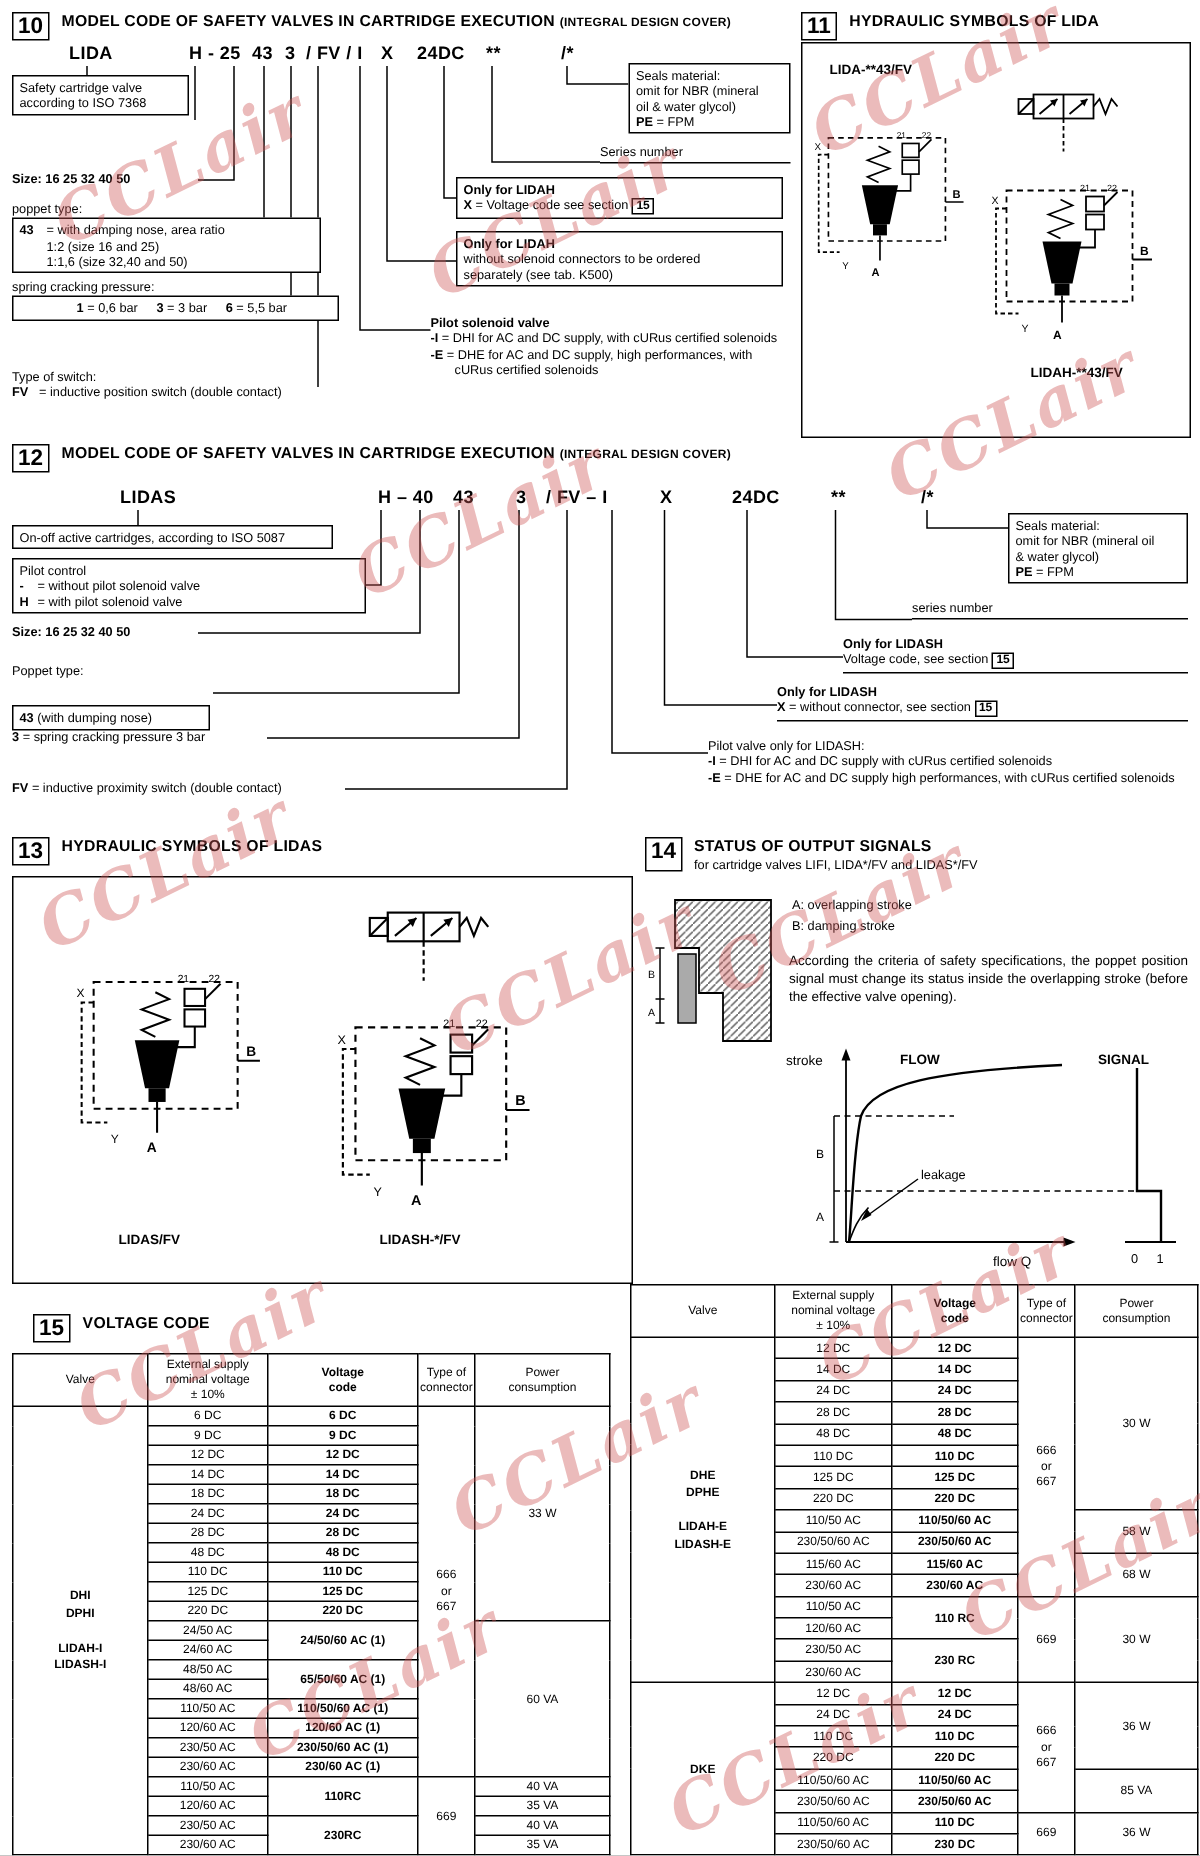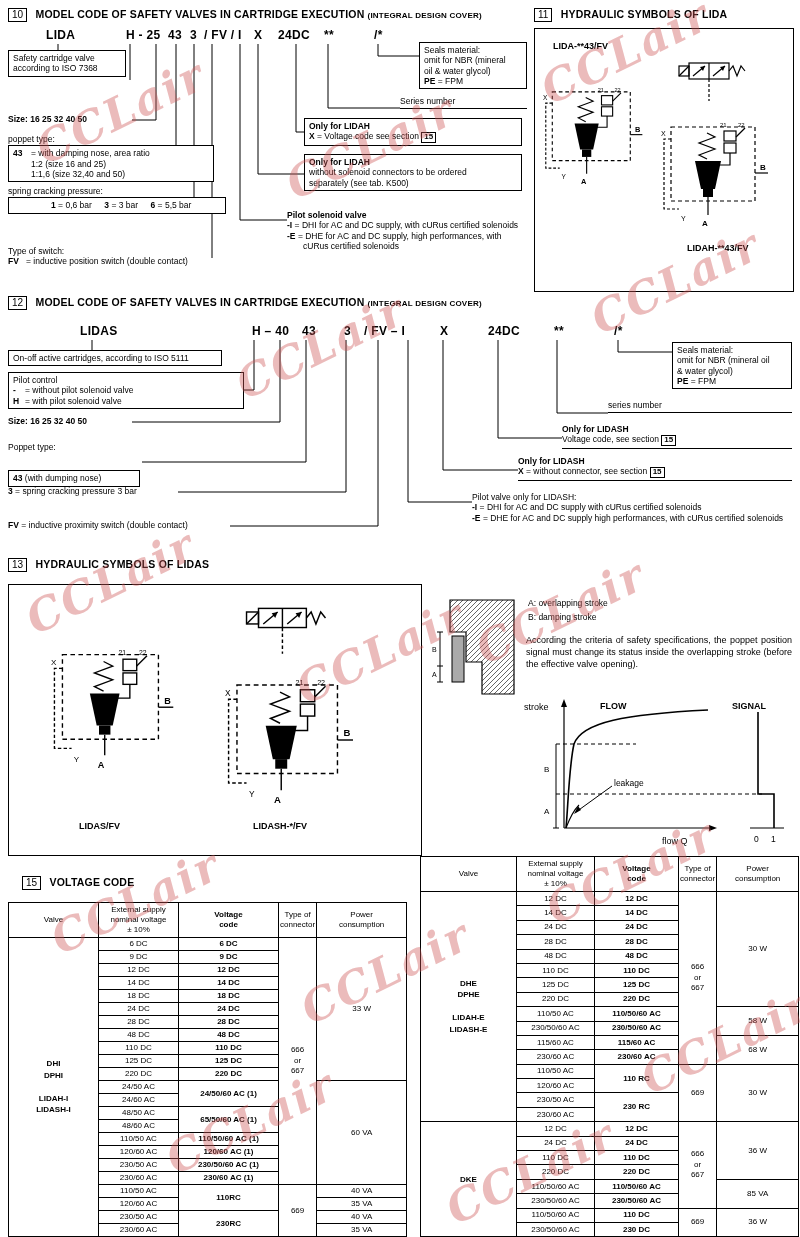--- a/index.html
+++ b/index.html
@@ -1,22 +1,22 @@
 <!DOCTYPE html>
 <html><head>
 <meta charset="utf-8">
 <style>
   * { margin:0; padding:0; box-sizing:border-box; }
   html,body { background:#9a9a9a; }
   body { font-family:"Liberation Sans", sans-serif; }
   .page { position:relative; width:800px; height:1237px; margin:0 auto; background:#fff; color:#000;
           font-size:8.5px; line-height:1.22; overflow:hidden; }
   .abs { position:absolute; }
-  .numbox { display:inline-block; border:1.3px solid #000; padding:1px 3px; font-weight:normal;
-            font-size:10px; line-height:1; vertical-align:top; margin-right:6px; background:#fff; }
+  .numbox { display:inline-block; border:1.3px solid #000; padding:1px 3px; font-weight:bold;
+            font-size:15px; line-height:1; vertical-align:top; margin-right:6px; background:#fff; }
   .sec-title { font-weight:bold; font-size:10.5px; letter-spacing:.2px; }
   .sec-title .small { font-size:8px; }
   .codepart { position:absolute; font-weight:bold; font-size:12px; white-space:nowrap; letter-spacing:.3px; }
   .blk { position:absolute; font-size:8.5px; white-space:nowrap; background:transparent; }
   .box { border:1px solid #000; padding:2px 4px; background:#fff; }
   .pre { white-space:pre-line; }
   .k { font-weight:bold; display:inline-block; min-width:12px; }
   .kw { font-weight:bold; display:inline-block; min-width:18px; }
   .item { padding-left:16px; text-indent:-16px; white-space:normal; }
   .nowrap { white-space:nowrap;margin-left:38px; }
@@ -223,21 +223,21 @@
         <polyline points="338,44 338,196 170,196"></polyline>
         <polyline points="370,44 370,230 222,230"></polyline>
         <polyline points="400,44 400,206 464,206"></polyline>
         <polyline points="435,44 435,174 510,174"></polyline>
         <polyline points="490,44 490,142 554,142"></polyline>
         <polyline points="549,44 549,117 600,117"></polyline>
         <polyline points="610,44 610,56 664,56"></polyline>
       </g>
     </svg>
 
-    <div class="blk box" style="left:0;top:54px;width:214px">On-off active cartridges, according to ISO 5111</div>
+    <div class="blk box" style="left:0;top:54px;width:214px">On-off active cartridges, according to ISO 5087</div>
 
     <div class="blk box" style="left:0;top:76px;width:236px">
       <div>Pilot control</div>
       <div><b class="k">-</b><span>=  without pilot solenoid valve</span></div>
       <div><b class="k">H</b><span>=  with pilot solenoid valve</span></div>
     </div>
 
     <div class="blk" style="left:0;top:120px">
       <b>Size:</b>
       <b>16   25   32   40   50</b>
@@ -302,20 +302,27 @@
       <svg class="abs" style="left:216px;top:16px" width="134" height="211" viewBox="0 0 112 176">
         <use href="#cart-sol-g"></use>
         <use href="#cart-fv-g" transform="translate(0,46)"></use>
       </svg>
       <div class="cap" style="left:70px;top:236px">LIDAS/FV</div>
       <div class="cap" style="left:244px;top:236px">LIDASH-*/FV</div>
     </div>
   </section>
 
   <section class="abs" style="left:430px;top:558px;width:364px;height:298px">
+    <div style="display:flex;gap:2px">
+      <span class="numbox">14</span>
+      <div>
+        <div class="sec-title">STATUS OF OUTPUT SIGNALS</div>
+        <div style="font-size:8.5px">for cartridge valves LIFI, LIDA*/FV and LIDAS*/FV</div>
+      </div>
+    </div>
 
     <svg class="abs" style="left:2px;top:38px" width="90" height="102" viewBox="0 0 90 102">
       <defs>
         <pattern id="hatch14" width="5" height="5" patternUnits="userSpaceOnUse">
           <path d="M0,5 L5,0" stroke="#666" stroke-width="1"></path>
         </pattern>
       </defs>
       <path d="M18,4 H82 V98 H50 V66 H34 V36 H18 Z" fill="url(#hatch14)" stroke="#000" stroke-width="1.2"></path>
       <rect x="20" y="40" width="12" height="46" fill="#aaa" stroke="#000"></rect>
       <g stroke="#000" stroke-width="1">

